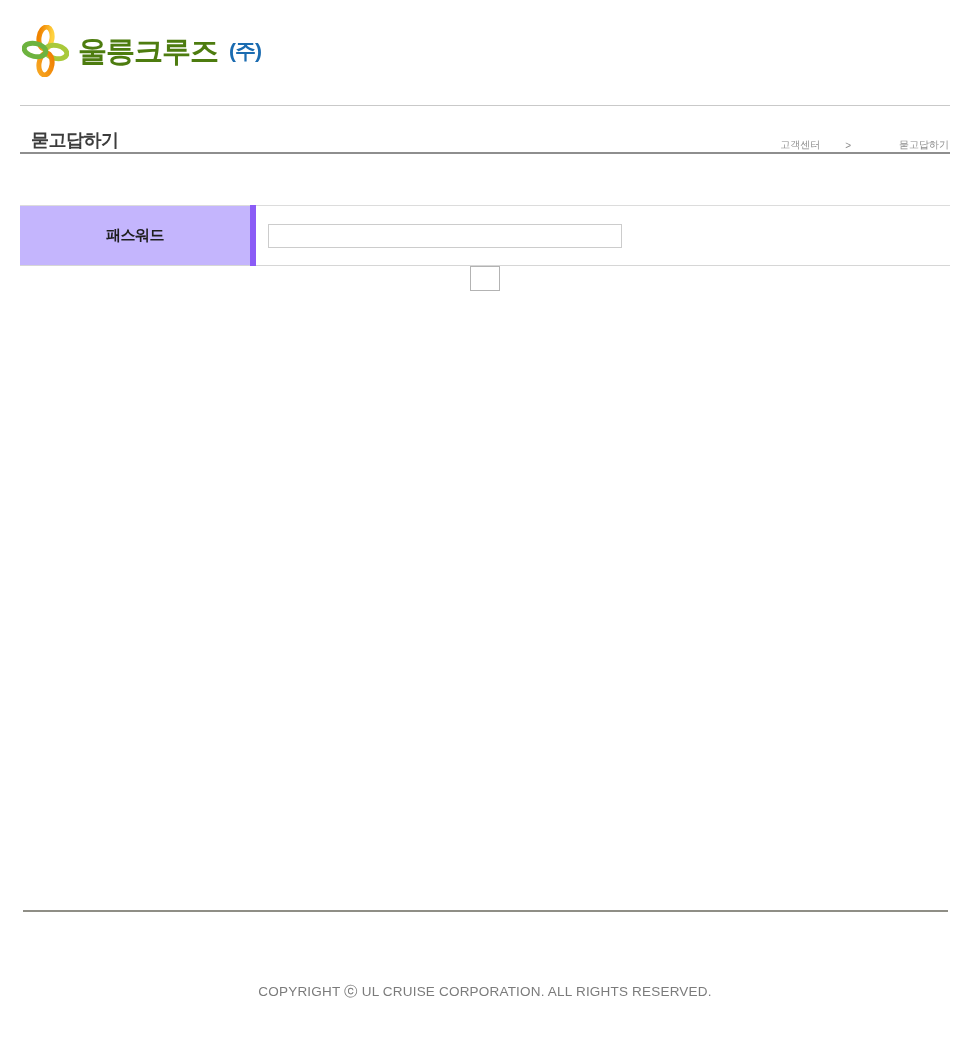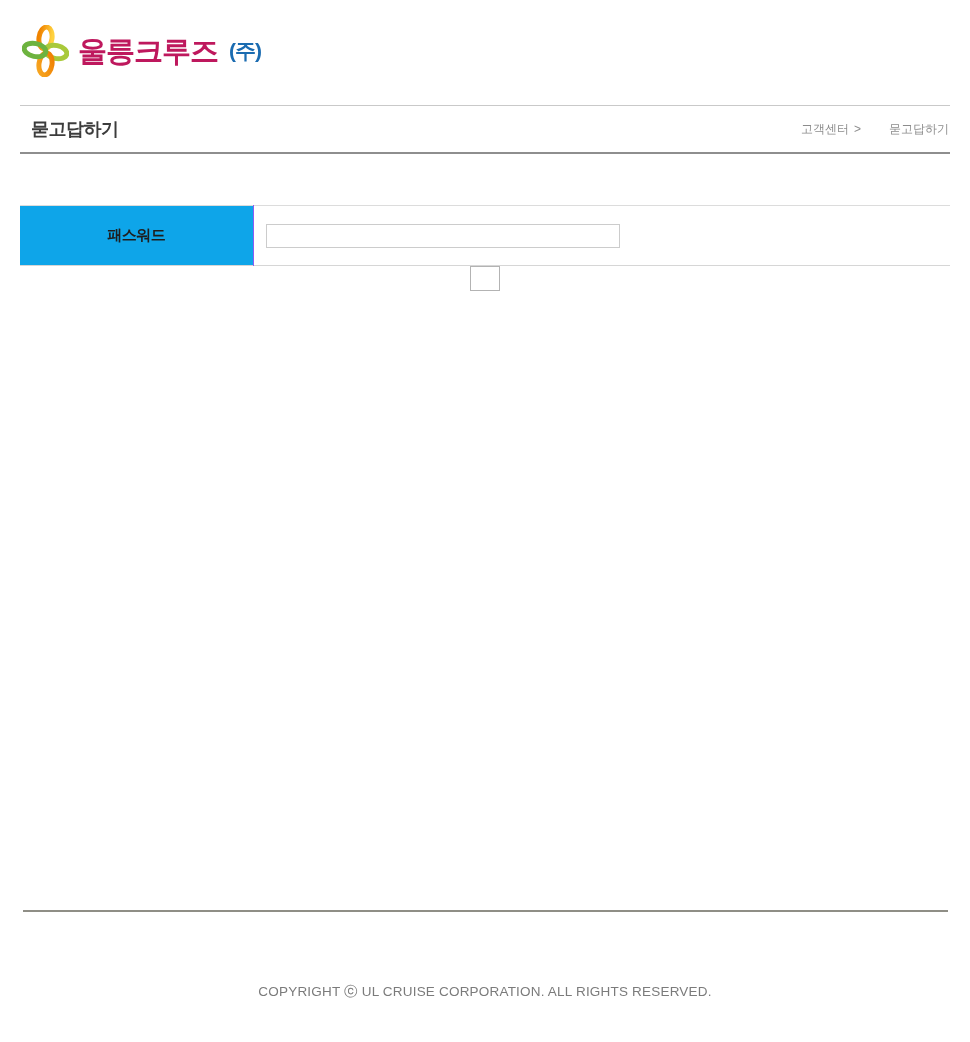--- a/index.html
+++ b/index.html
@@ -10,56 +10,56 @@
   }
 
   
   .logo {
     position:absolute; left:22px; top:25px;
     display:flex; align-items:center; gap:9px;
     text-decoration:none; cursor:pointer;
   }
   .logo-mark { width:47px; height:52px; display:block; }
   .logo-text {
-    font-size:29px; font-weight:bold; color:#be185d;
+    font-size:29px; font-weight:bold; color:#4d7c0f;
     letter-spacing:-1px; line-height:1;
   }
   .logo-corp {
     font-size:21px; font-weight:bold; color:#1b6cb1;
     margin-left:2px; letter-spacing:-1px;
   }
 
   
   .title-bar {
     position:absolute; left:20px; right:20px; top:105px; height:49px;
     border-top:1px solid #c9c9c9;
     border-bottom:2px solid #8e8e8e;
-    display:flex; justify-content:space-between; align-items:center;
+    display:flex; justify-content:space-between; align-items:flex-end;
   }
   .page-title {
     font-size:18px; font-weight:bold; color:#3c3c3c;
     padding-left:11px; letter-spacing:-0.5px;
   }
   .breadcrumb {
-    font-size:12px; color:#8c8c8c; padding-right:1px;
-    display:flex; align-items:center;
+    font-size:10px; color:#8c8c8c; padding-right:1px;
+    display:flex; align-items:center;gap:20px;
   }
   .breadcrumb .sep { margin:0 4px 0 5px; }
   .breadcrumb .current { margin-left:24px; }
 
   
   .pw-section { position:absolute; left:20px; right:20px; top:205px; }
   table.pw-table {
     width:100%; border-collapse:collapse;
     border-top:1px solid #dcdcdc;
     border-bottom:1px solid #d6d6d6;
   }
   table.pw-table th {
-    width:233px; height:60px; background:#0ea5e9;
-    border-right:1px solid #8b5cf6;
+    width:233px; height:60px; background:#c4b5fd;
+    border-right:6px solid #8b5cf6;
     font-size:15px; font-weight:bold; color:#1e1e1e;
     text-align:center; letter-spacing:-0.5px;
   }
   table.pw-table td { padding-left:12px; background:#ffffff; }
   .pw-input {
     width:354px; height:24px; border:1px solid #cccccc;
     background:#ffffff; outline:none; padding:0 5px;
     font-size:13px; color:#333;
   }
   .submit-wrap { text-align:center; line-height:0; }

